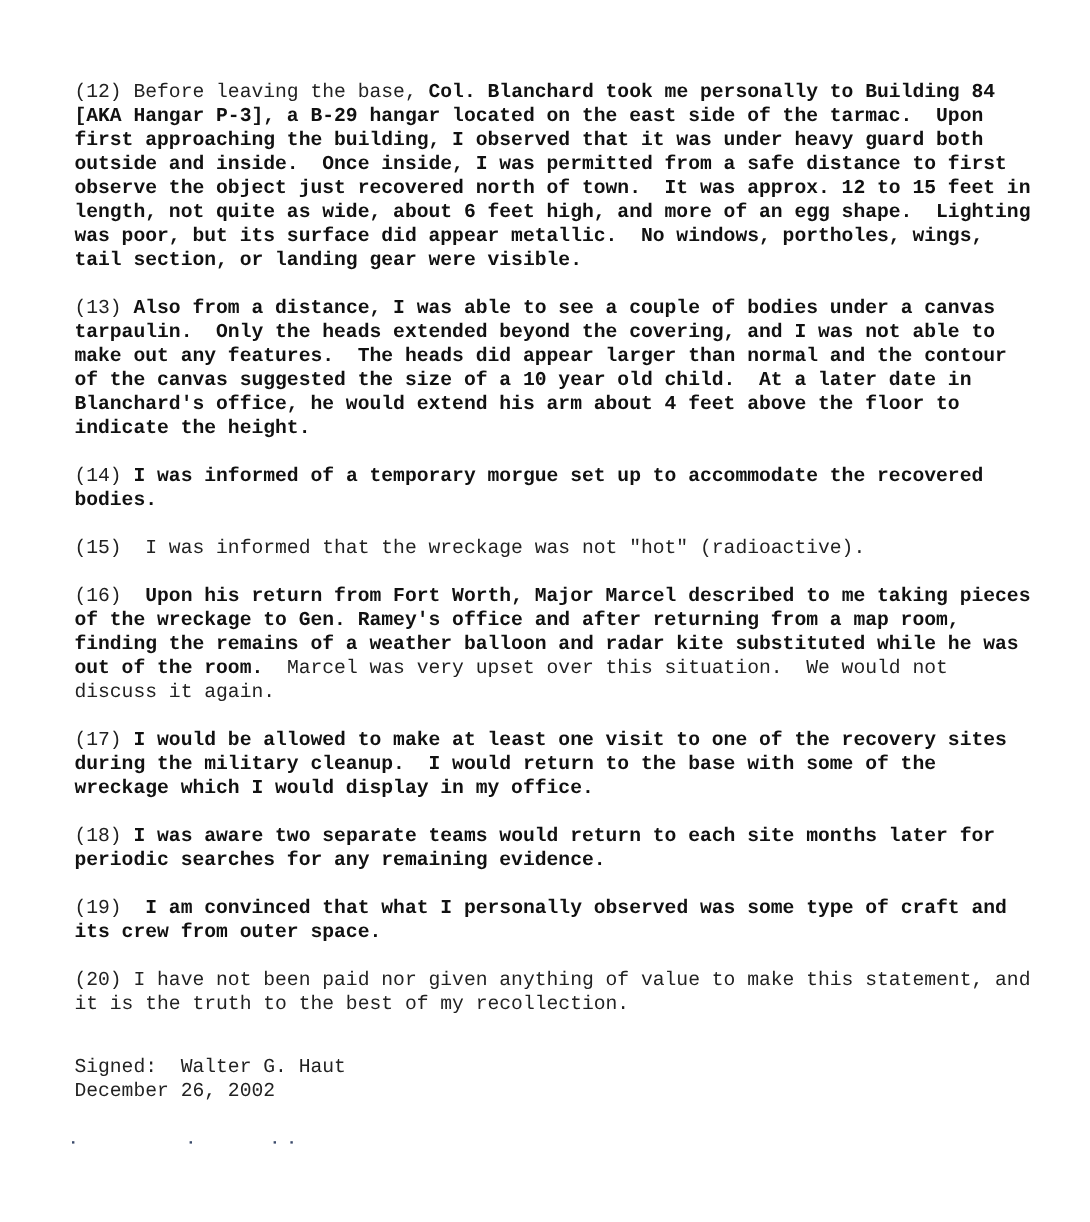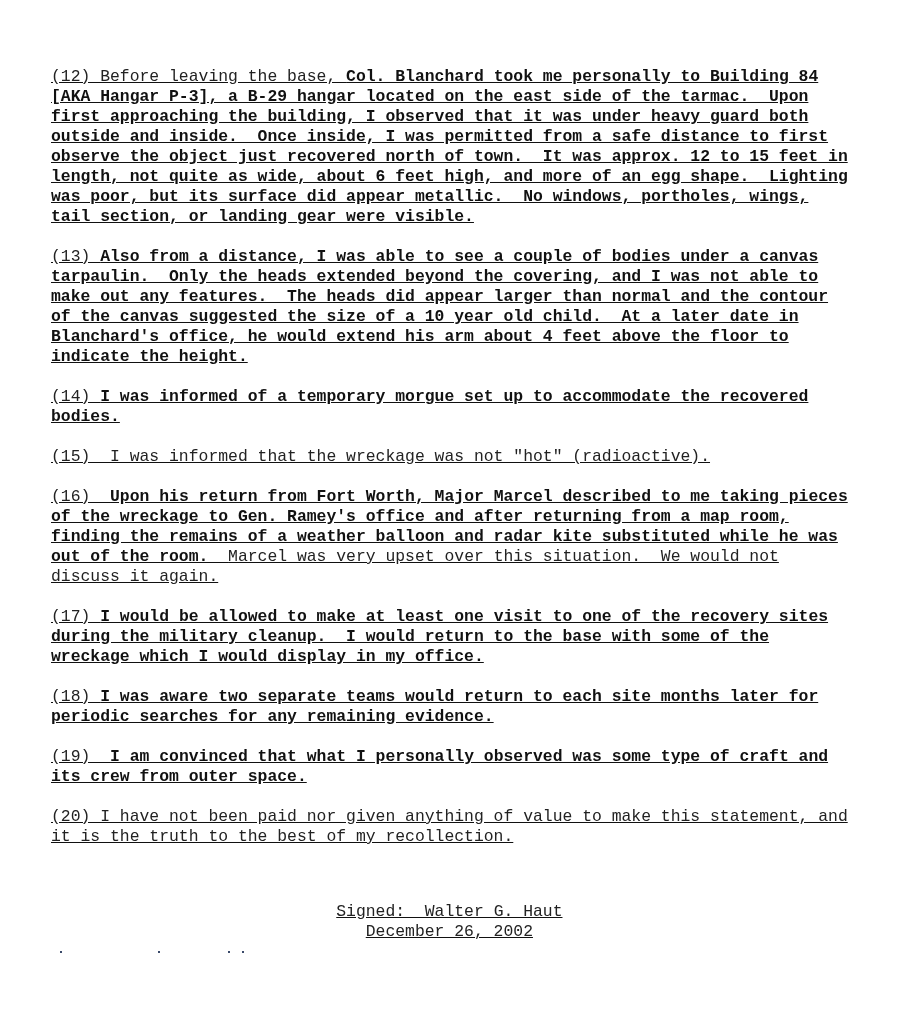--- a/index.html
+++ b/index.html
@@ -1,32 +1,31 @@
 <!DOCTYPE html>
 <html><head>
   <meta charset="utf-8">
   <style>
     html, body { margin: 0; padding: 0; background: #ffffff; }
     body { width: 908px; height: 1018px; position: relative; overflow: hidden; }
     .doc {
       position: absolute;
-      left: 51px;
+      left: 62px;
       top: 67px;
       font-family: "Liberation Mono", "DejaVu Sans Mono", monospace;
       font-size: 16.4px;
       line-height: 20px;
       color: #111111;
       white-space: pre;
-      text-decoration: underline;
     }
     .para { margin: 0 0 20px 0; }
     .line { display: block; height: 20px; }
     .b { font-weight: bold; }
     .r { font-weight: normal; color: #222; }
-    .sig { margin-top: 55px; text-align: center; }
+    .sig { margin-top: 32px; }
     .dots {
       position: absolute;
       top: 951px;
       left: 60px;
       height: 2px;
       width: 200px;
     }
     .dot { position: absolute; top: 0; width: 2px; height: 2px; background: #3a4a6a; }
   </style>
 </head>

